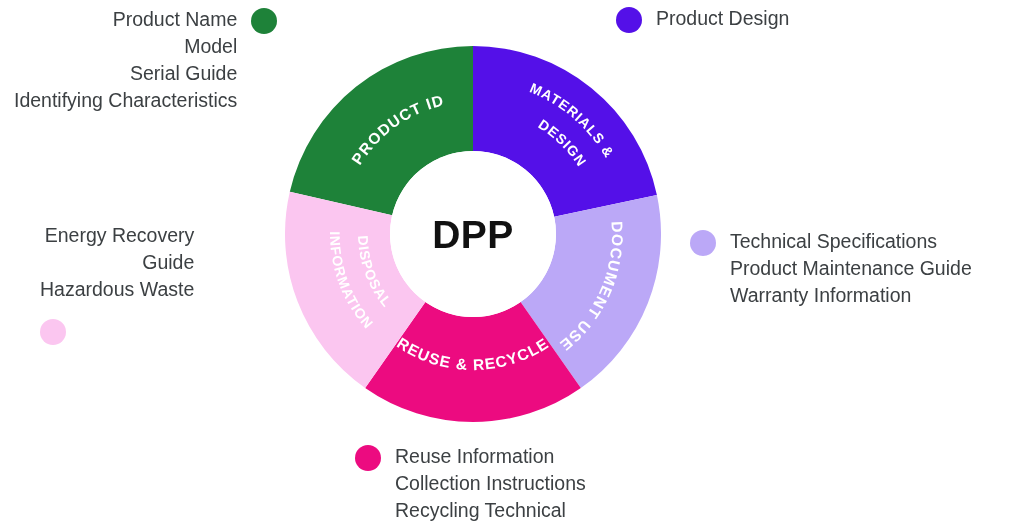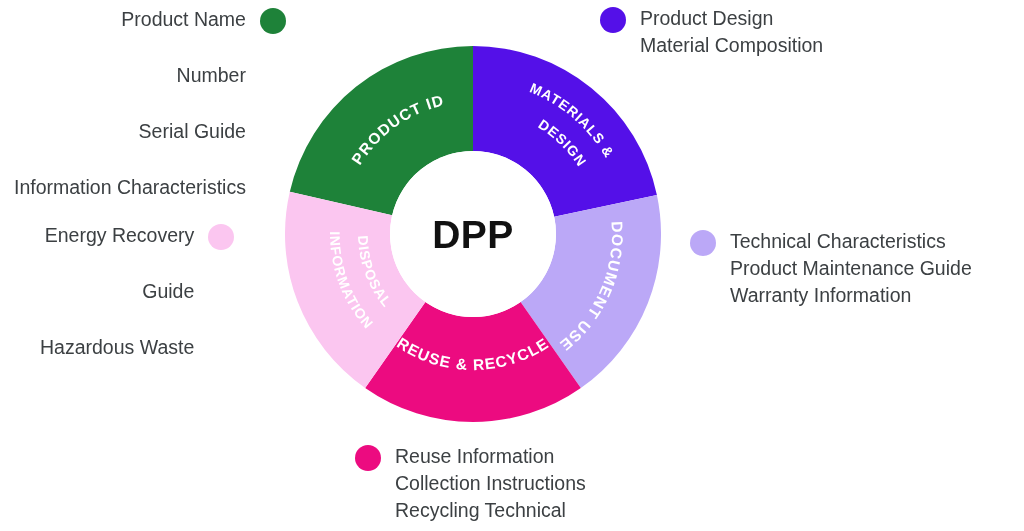--- a/index.html
+++ b/index.html
@@ -70,27 +70,27 @@
     height: 26px;
     border-radius: 50%;
     flex: 0 0 26px;
     margin-top: 2px;
   }
 
   
   .legend.right .legend-lines { align-items: flex-start; }
   
   .legend.left { flex-direction: row; }
-  .legend.left .legend-lines { align-items: flex-end; gap: 29px; }
+  .legend.left .legend-lines { align-items: flex-end; }
 
   
   #legend-product-id   { left: 14px;  top: 6px;   }
-  #legend-materials    { left: 600px; top: 5px;   }
+  #legend-materials    { left: 616px; top: 5px;   }
   #legend-document-use { left: 690px; top: 228px; }
-  #legend-disposal     { left: 40px;  top: 222px; }
+  #legend-disposal     { left: 40px;  top: 222px; flex-direction: column; }
   #legend-reuse        { left: 355px; top: 443px; }
 
   #legend-product-id .legend-lines   { order: 1; }
   #legend-product-id .dot            { order: 2; }
   #legend-disposal .legend-lines     { order: 1; }
   #legend-disposal .dot              { order: 2; }
 </style>
 </head>
 <body>
 
@@ -152,39 +152,38 @@
         </text>
       </g>
 
       <text class="center-label" x="188" y="188" text-anchor="middle" dominant-baseline="central">DPP</text>
     </svg>
   </div>
 
   <div class="legend left" id="legend-product-id">
     <div class="legend-lines">
       <span class="legend-line">Product Name</span>
-      <span class="legend-line">Number</span>
+      <span class="legend-line">Model</span>
       <span class="legend-line">Serial Guide</span>
-      <span class="legend-line">Information Characteristics</span>
+      <span class="legend-line">Identifying Characteristics</span>
     </div>
     <span class="dot" style="background: rgb(30, 130, 57);"></span>
   </div>
 
   <div class="legend right" id="legend-materials">
     <span class="dot" style="background: rgb(84, 16, 232);"></span>
     <div class="legend-lines">
       <span class="legend-line">Product Design</span>
-      <span class="legend-line">Material Composition</span>
     </div>
   </div>
 
   <div class="legend right" id="legend-document-use">
     <span class="dot" style="background: rgb(187, 168, 247);"></span>
     <div class="legend-lines">
-      <span class="legend-line">Technical Characteristics</span>
+      <span class="legend-line">Technical Specifications</span>
       <span class="legend-line">Product Maintenance Guide</span>
       <span class="legend-line">Warranty Information</span>
     </div>
   </div>
 
   <div class="legend left" id="legend-disposal">
     <div class="legend-lines">
       <span class="legend-line">Energy Recovery</span>
       <span class="legend-line">Guide</span>
       <span class="legend-line">Hazardous Waste</span>

